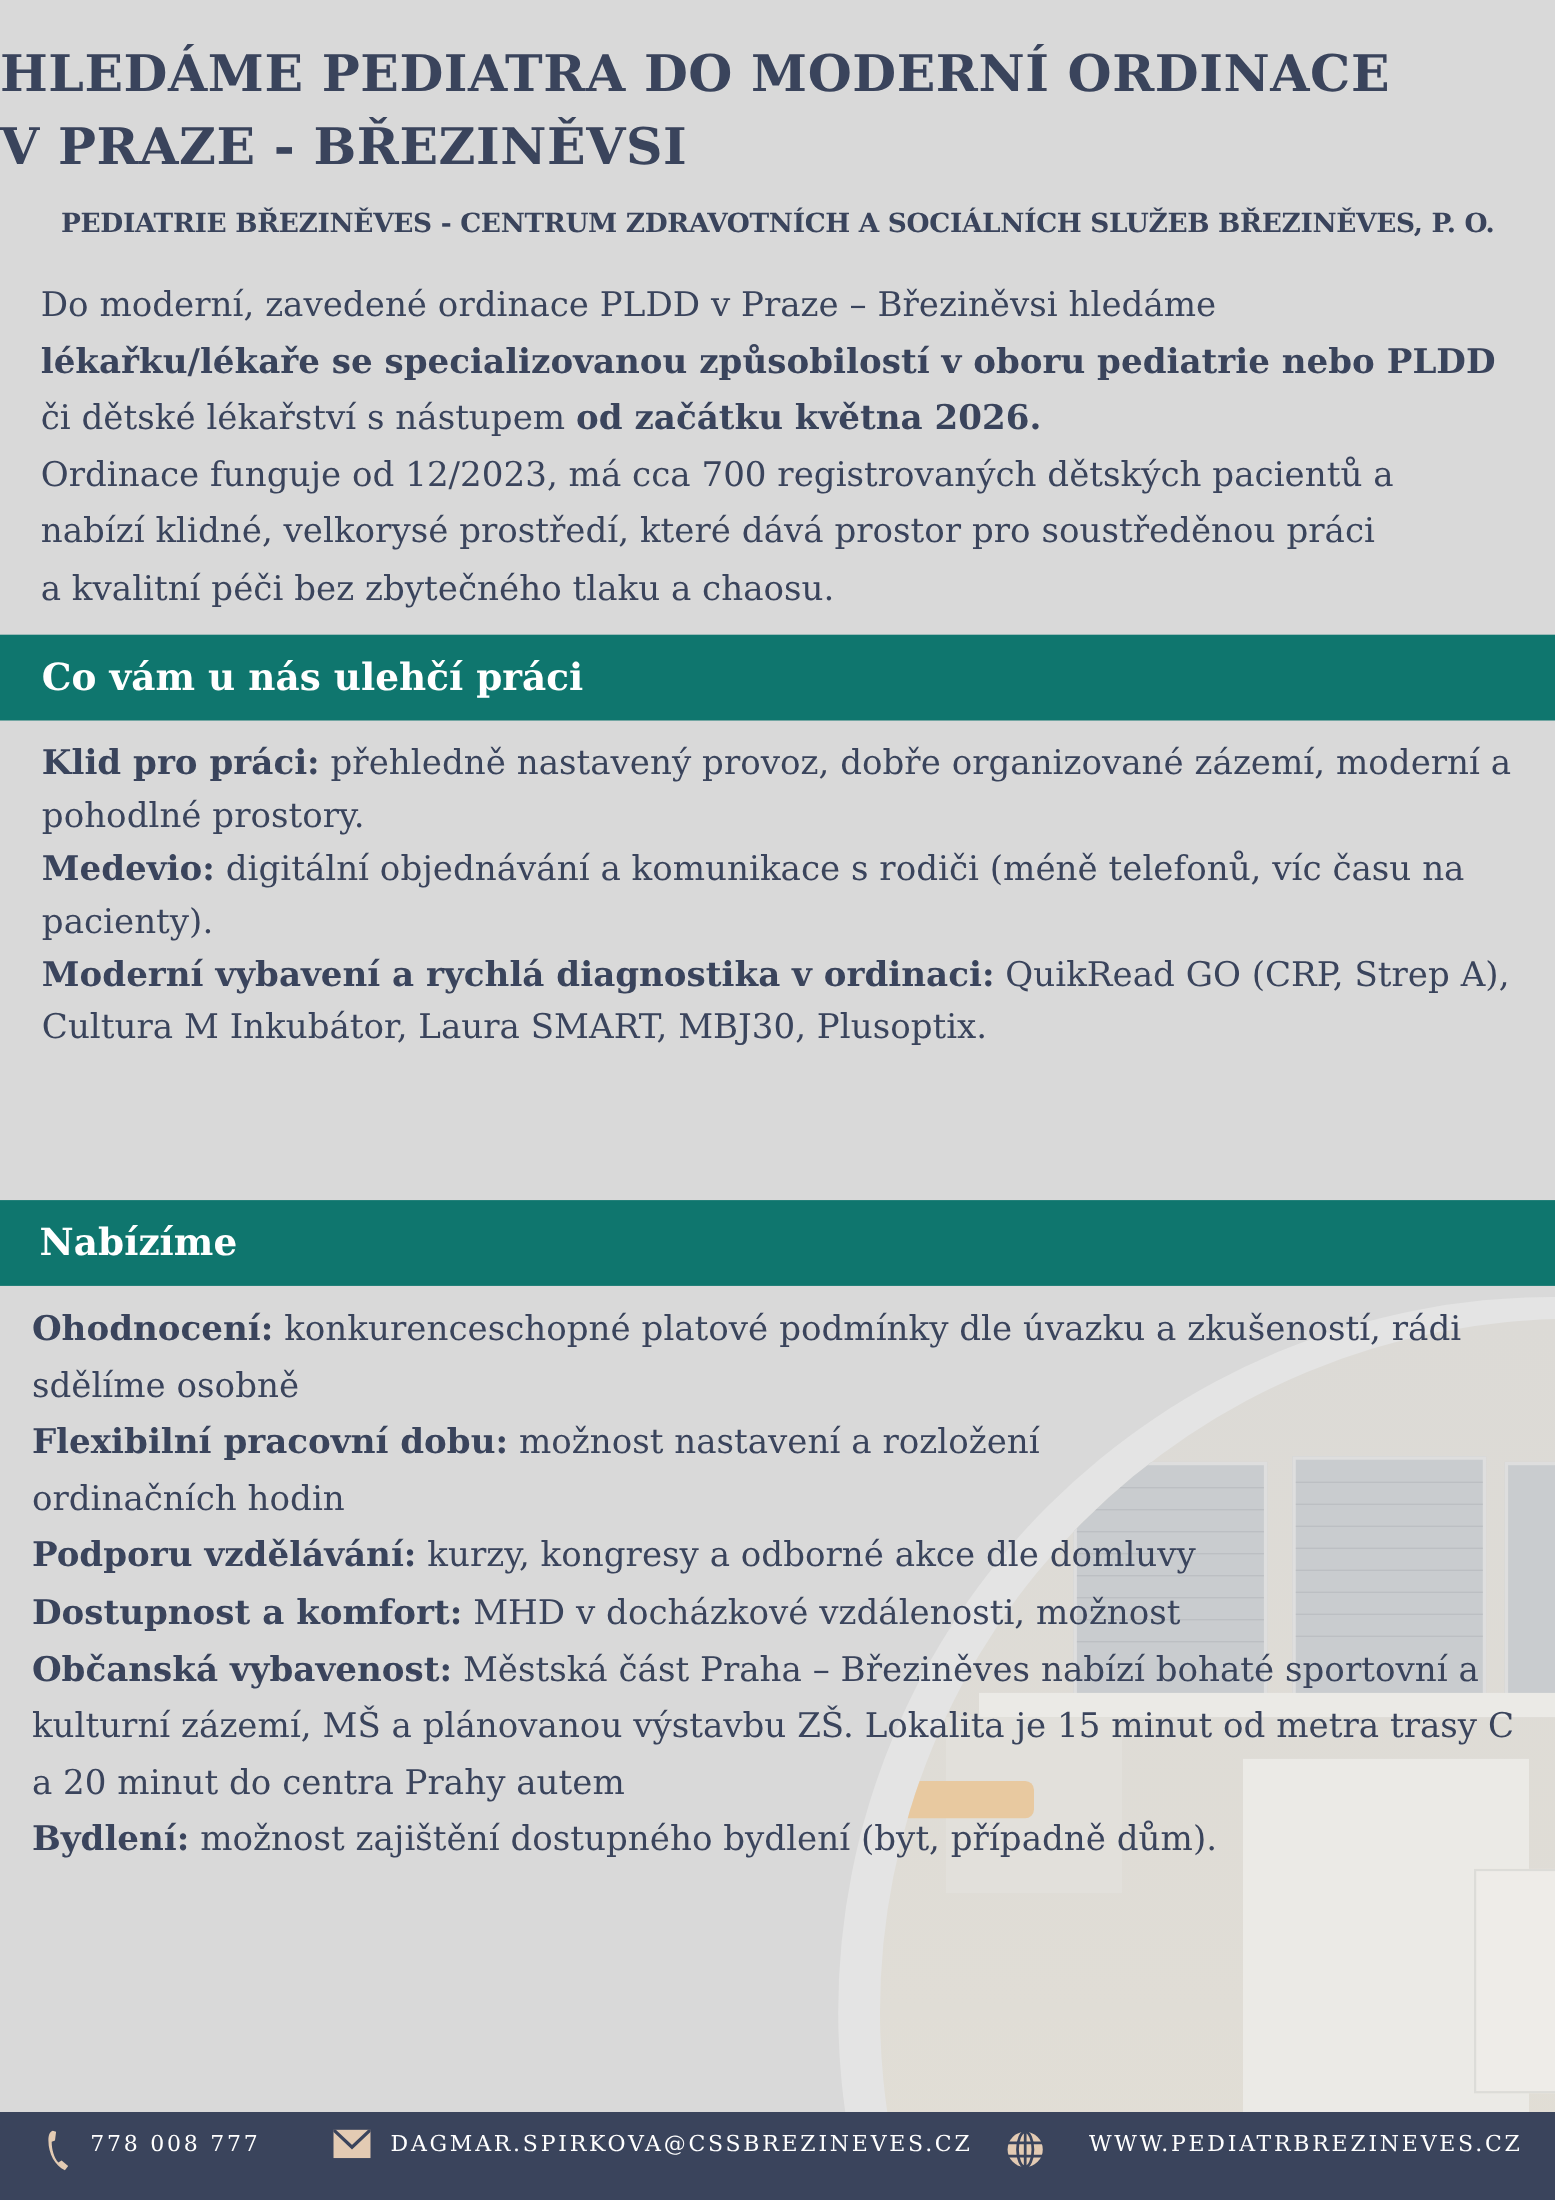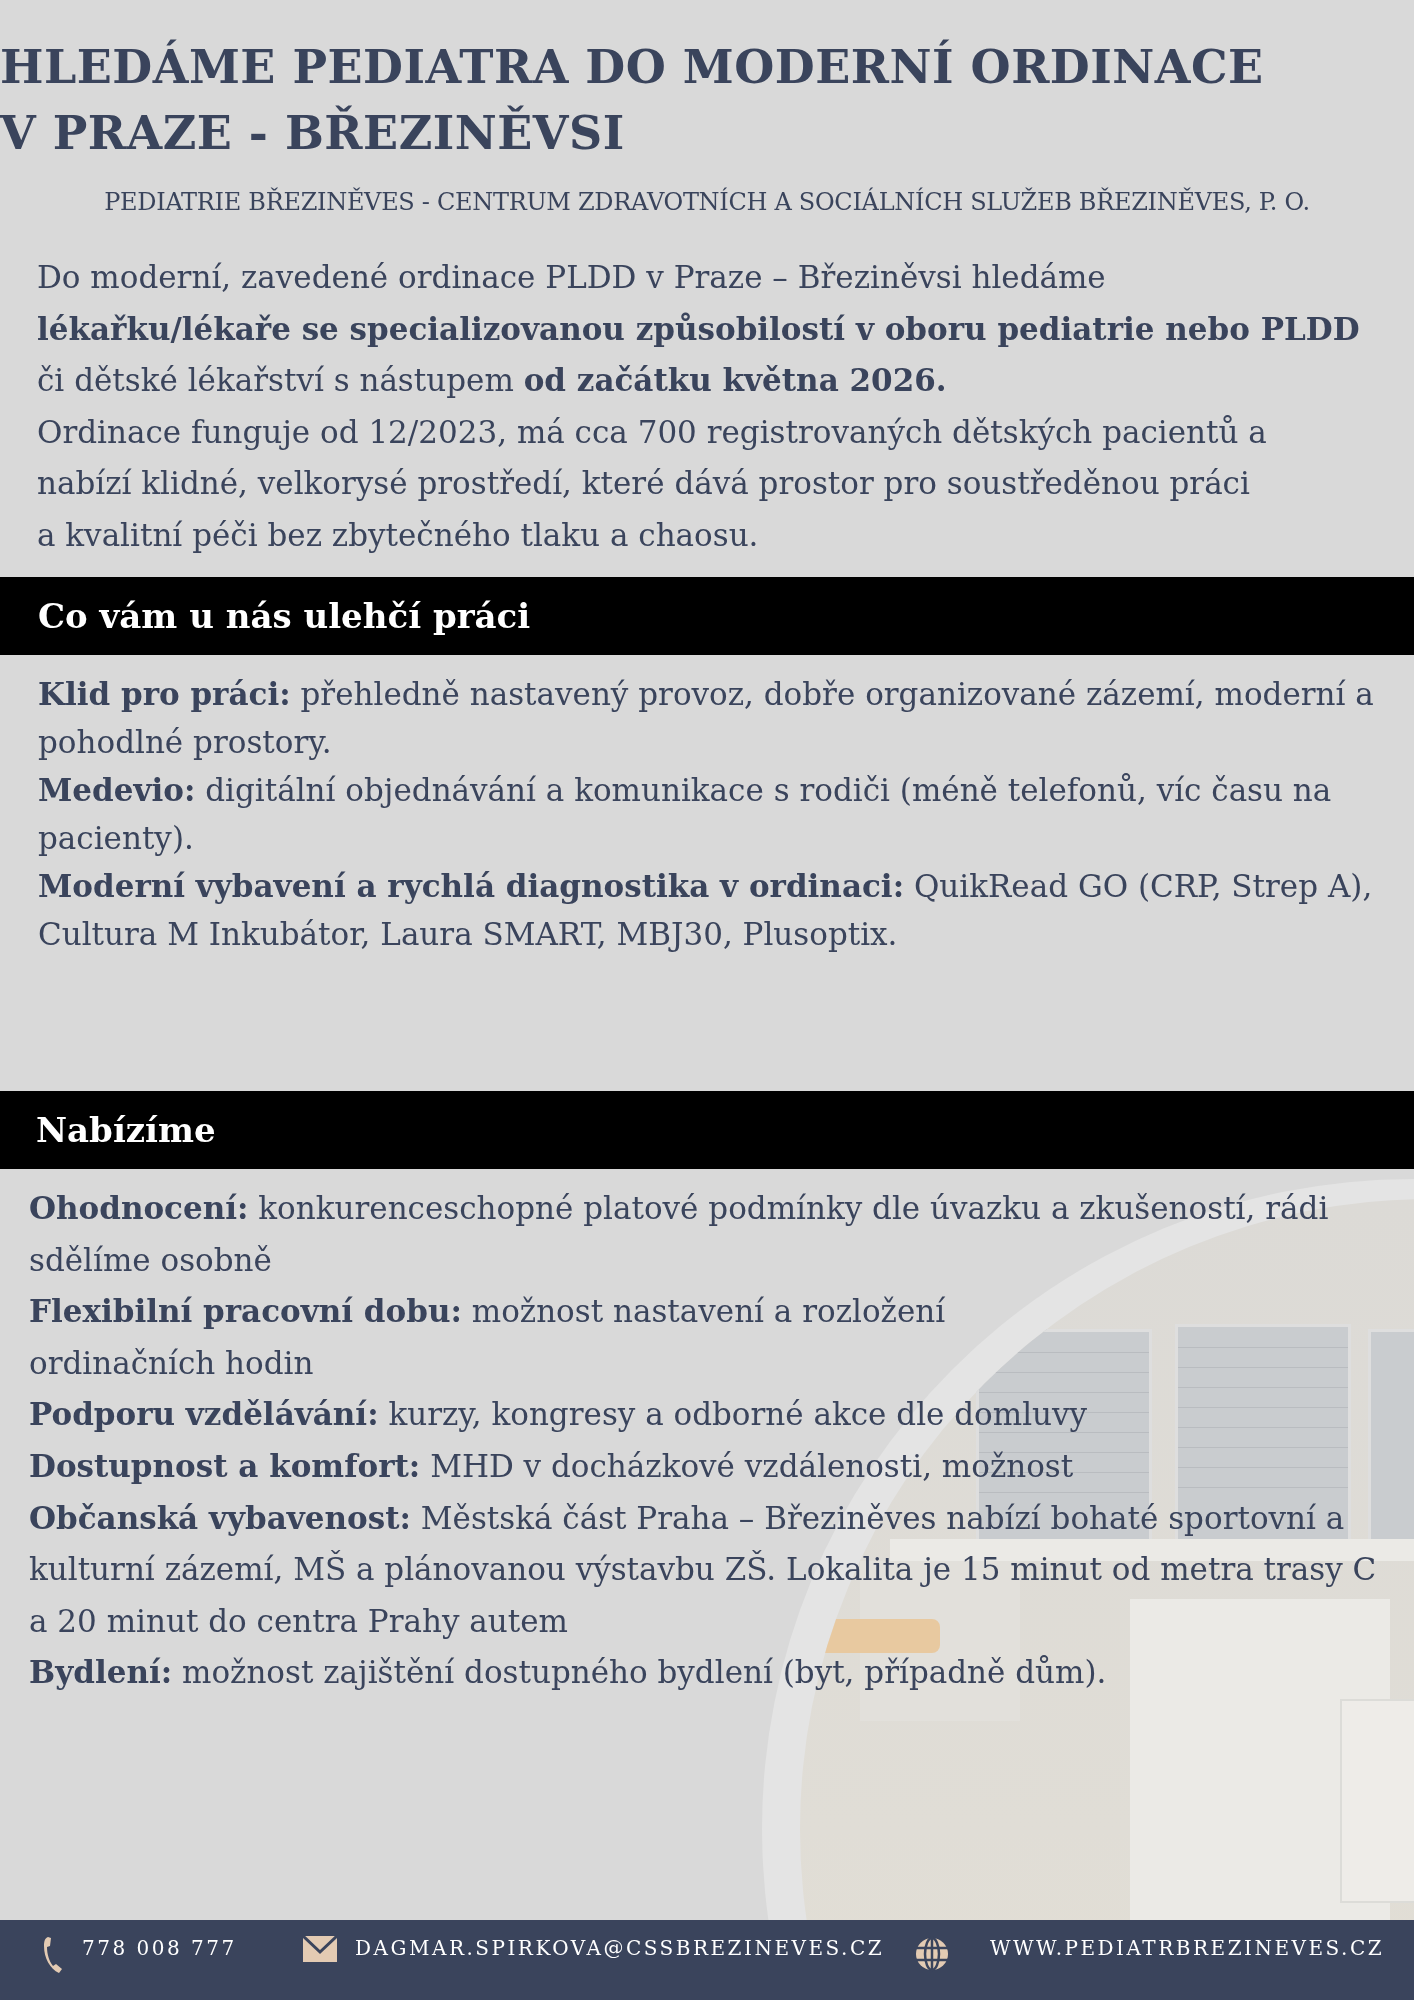--- a/index.html
+++ b/index.html
@@ -8,30 +8,30 @@
     background: #d9d9d9; color: #3a445c;
     font-family: "DejaVu Serif", "Liberation Serif", serif;
   }
   .title {
     position: absolute; left: 0; top: 34px; width: 1414px;
     font-family: "DejaVu Serif", serif; font-weight: bold;
     font-size: 46px; line-height: 66px; color: #3a445c; letter-spacing: 0.5px;
   }
   .subtitle {
     position: absolute; left: 0; top: 188px; width: 1414px;
-    text-align: center; font-weight: normal; font-size: 24px; color: #3a445c;
+    text-align: center; font-weight: bold; font-size: 24px; color: #3a445c;
     letter-spacing: -0.3px;
   }
   .intro {
     position: absolute; left: 37px; top: 252px; width: 1340px;
     font-size: 31px; line-height: 51.5px; color: #3a445c;
   }
   .band {
     position: absolute; left: 0; width: 1414px; height: 78px;
-    background: #000000; color: #ffffff; font-weight: bold;
+    background: #0f766e; color: #ffffff; font-weight: bold;
     font-size: 34px; line-height: 78px; box-sizing: border-box; padding-left: 38px;
   }
   .band1 { top: 577px; }
   .band2 { top: 1091px; padding-left: 36px; }
   .list1 {
     position: absolute; left: 38px; top: 670px; width: 1340px;
     font-size: 31px; line-height: 48px; color: #3a445c;
   }
   .list2 {
     position: absolute; left: 29px; top: 1183px; width: 1350px;

